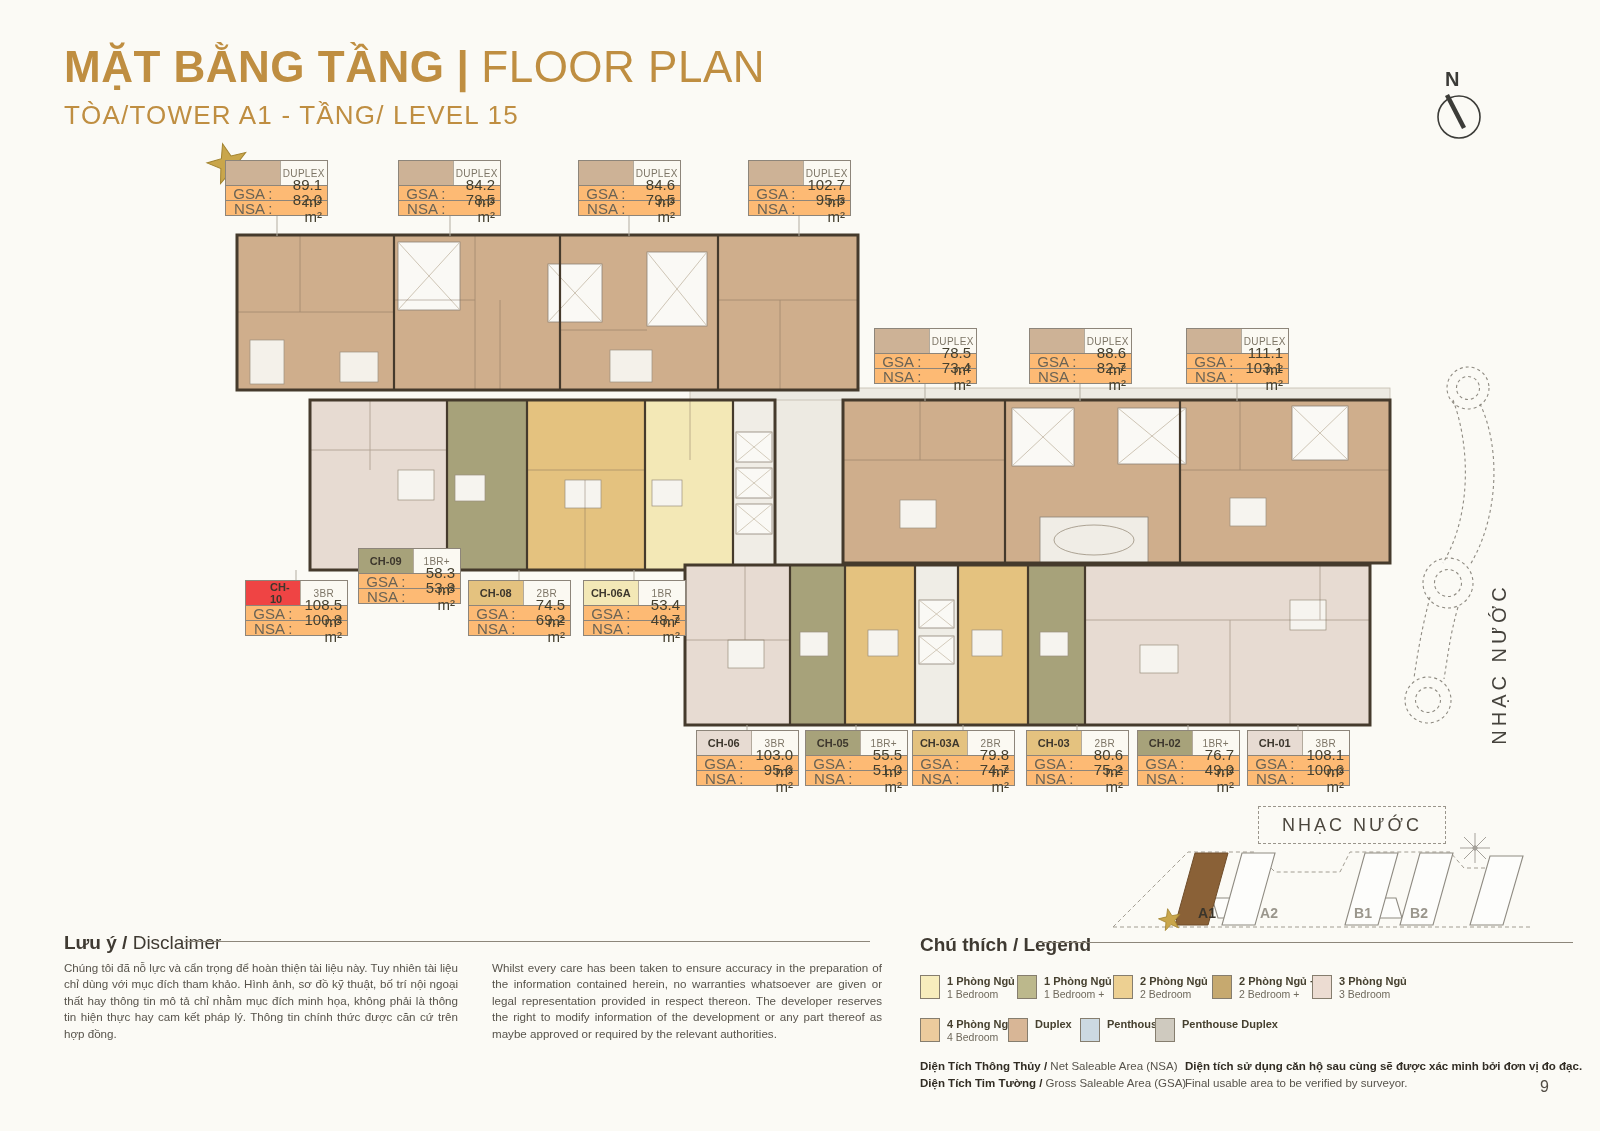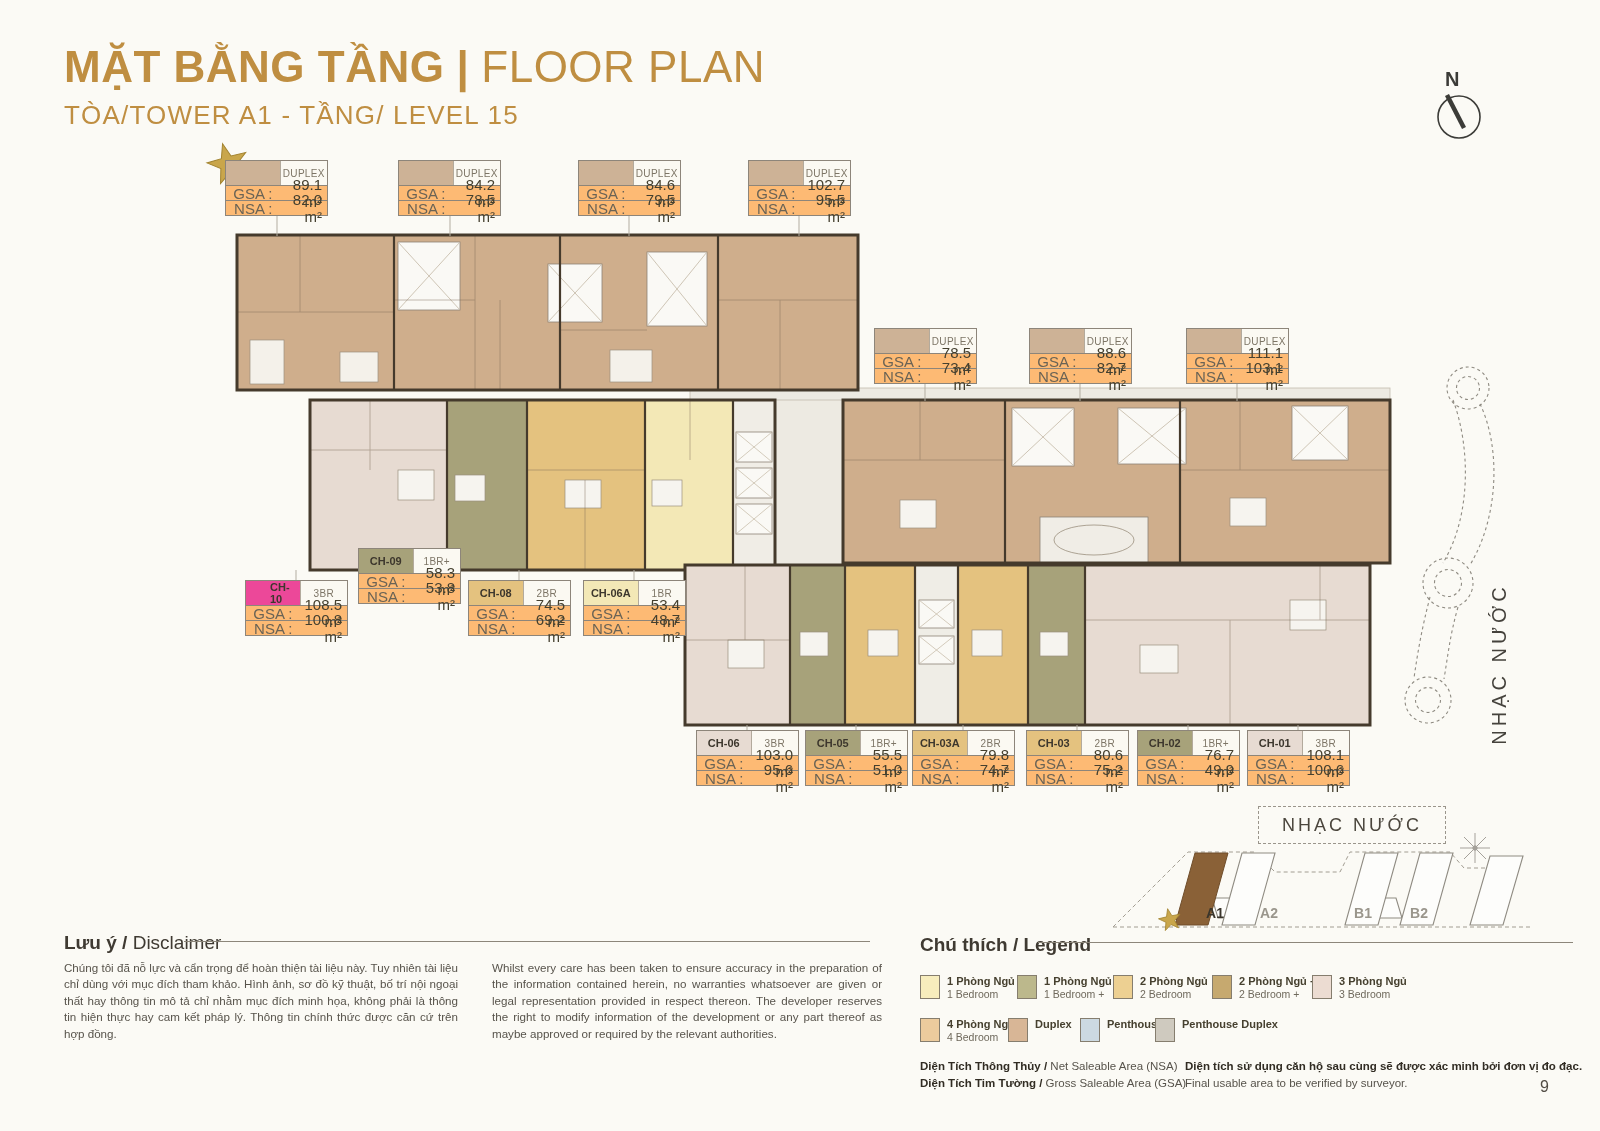--- a/index.html
+++ b/index.html
@@ -29,21 +29,21 @@
 
   
   .water-label{left:1392px;top:650px;width:220px;height:28px;transform:rotate(-90deg);
                text-align:center;font-size:20px;letter-spacing:4px;color:#45423c;white-space:nowrap;}
 
   
   .map-label-box{left:1258px;top:806px;width:186px;height:36px;border:1px dashed #9a958b;
                  display:flex;align-items:center;justify-content:center;font-size:18px;
                  letter-spacing:3px;color:#4b463d;white-space:nowrap;}
   .tower-label{top:905px;width:34px;text-align:center;font-size:14px;font-weight:bold;color:#9a968c;}
-  .tower-label.hl{color:#3a352b;text-align:right;}
+  .tower-label.hl{color:#3a352b;}
 
   
   .sec-head{font-size:19px;color:#3f3a32;white-space:nowrap;}
   .sec-head .b{font-weight:bold;}
   .rule{border-top:1px solid #8c867a;height:0;}
   .para{font-size:11.6px;line-height:1.42;text-align:justify;color:#57534b;}
   .lg-item{position:absolute;display:flex;gap:7px;}
   .lg-sw{width:20px;height:24px;border:1px solid #857d6e;box-sizing:border-box;flex:none;}
   .lg-tx{display:flex;flex-direction:column;}
   .lg-vi{font-size:11px;font-weight:bold;color:#46402f;line-height:1.2;white-space:nowrap;}
@@ -392,21 +392,21 @@
         <span class="co-val">111.1 m²</span>
       </div>
     <div class="co-row">
         <span class="co-lab">NSA :</span>
         <span class="co-val">103.1 m²</span>
       </div>
   </div>
 
   <div class="abs callout" style="left:245px;top:580px;">
     <div class="co-head">
-        <div class="co-id" style="background: #ec4899; padding-left: 24px;">CH-10</div>
+        <div class="co-id" style="background: #ef4444; padding-left: 24px;">CH-10</div>
         <div class="co-type">3BR</div>
       </div>
     <div class="co-row">
         <span class="co-lab">GSA :</span>
         <span class="co-val">108.5 m²</span>
       </div>
     <div class="co-row">
         <span class="co-lab">NSA :</span>
         <span class="co-val">100.8 m²</span>
       </div>

